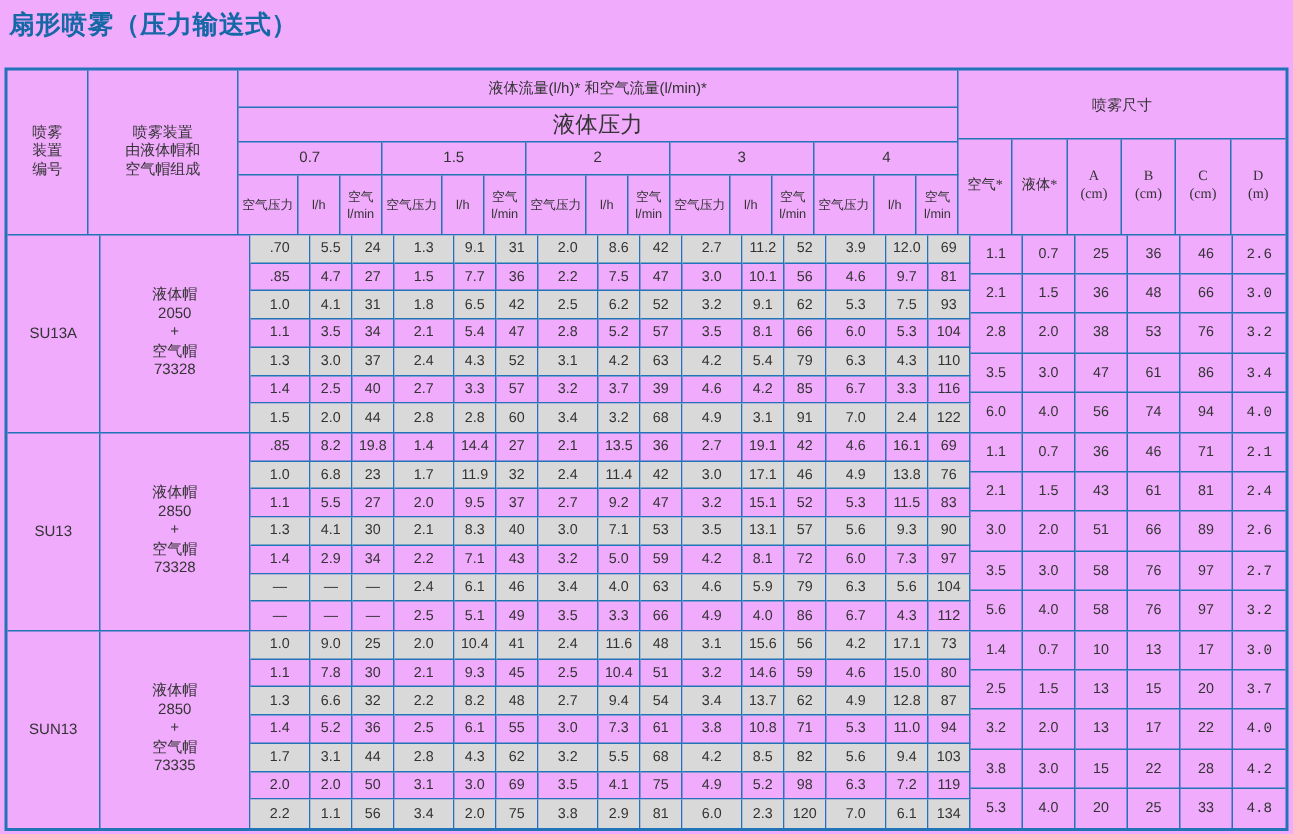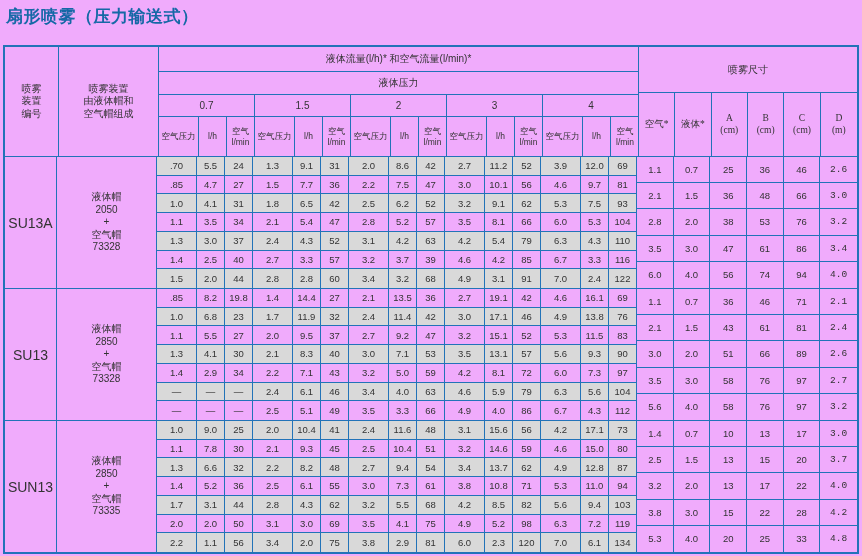--- a/index.html
+++ b/index.html
@@ -14,37 +14,37 @@
   .title{position:absolute;left:6px;top:5px;font-size:17px;font-weight:bold;color:var(--title);letter-spacing:.5px;}
   .tbl{position:absolute;left:3px;top:45px;width:856px;height:509px;border:2px solid var(--b);display:flex;flex-direction:column;color:var(--txt);}
   .cellc{display:flex;align-items:center;justify-content:center;text-align:center;}
   .pre{white-space:pre-line;line-height:1.25;}
   
   .thead{height:110px;display:flex;border-bottom:1px solid var(--b);flex:none;}
   .hd-id{width:54px;border-right:1px solid var(--b);font-size:10px;}
   .hd-caps{width:100px;border-right:1px solid var(--b);font-size:10px;}
   .hd-mid{width:480px;border-right:1px solid var(--b);display:flex;flex-direction:column;}
   .flow-hdr{height:25px;border-bottom:1px solid var(--b);font-size:10px;}
-  .press-hdr{height:23px;border-bottom:1px solid var(--b);font-size:10px;}
+  .press-hdr{height:23px;border-bottom:1px solid var(--b);font-size:15px;}
   .press-row{height:22px;display:grid;grid-template-columns:repeat(5,96px);}
   .pcell{border-right:1px solid var(--b);border-bottom:1px solid var(--b);font-size:10px;display:flex;align-items:center;justify-content:center;}
   .pcell:last-child{border-right:none;}
   .sub-row{flex:1;display:grid;grid-template-columns:repeat(5,40px 28px 28px);}
   .scell{border-right:1px solid var(--b);font-size:8.5px;display:flex;align-items:center;justify-content:center;text-align:center;white-space:pre-line;line-height:1.2;}
   .sub-row .scell:nth-child(15){border-right:none;}
   .hd-right{flex:1;display:flex;flex-direction:column;}
   .dims-hdr{height:46px;border-bottom:1px solid var(--b);font-size:10px;}
   .dim-cols{flex:1;display:grid;grid-template-columns:repeat(6,1fr);font-family:Liberation Serif, serif;}
   .dhcell{border-right:1px solid var(--b);font-size:9.5px;display:flex;align-items:center;justify-content:center;text-align:center;white-space:pre-line;line-height:1.2;}
   .dhcell:last-child{border-right:none;}
   
   .tbody{flex:1;display:flex;flex-direction:column;}
   .section{flex:1;display:flex;border-bottom:1px solid var(--b);}
   .section:last-child{border-bottom:none;}
-  .sec-id{width:52px;border-right:1px solid var(--b);font-size:14px;}
+  .sec-id{width:62px;border-right:1px solid var(--b);font-size:10px;}
   .sec-caps{width:100px;border-right:1px solid var(--b);font-size:10px;}
   .sec-data{width:480px;display:grid;grid-template-columns:repeat(5,40px 28px 28px);grid-template-rows:repeat(7,1fr);}
   .dv{border-right:1px solid var(--b);border-bottom:1px solid var(--b);font-size:9.5px;display:flex;align-items:center;justify-content:center;}
   .dv.gray{background:var(--stripe);}
   .dv.lastrow{border-bottom:none;}
   .sec-dims{flex:1;display:grid;grid-template-columns:repeat(6,1fr);grid-template-rows:repeat(5,1fr);}
   .mv{border-right:1px solid var(--b);border-bottom:1px solid var(--b);font-size:9.5px;display:flex;align-items:center;justify-content:center;}
   .mv.lastcol{border-right:none;font-family:Liberation Mono, monospace;}
   .mv.lastrow{border-bottom:none;}
 </style>

